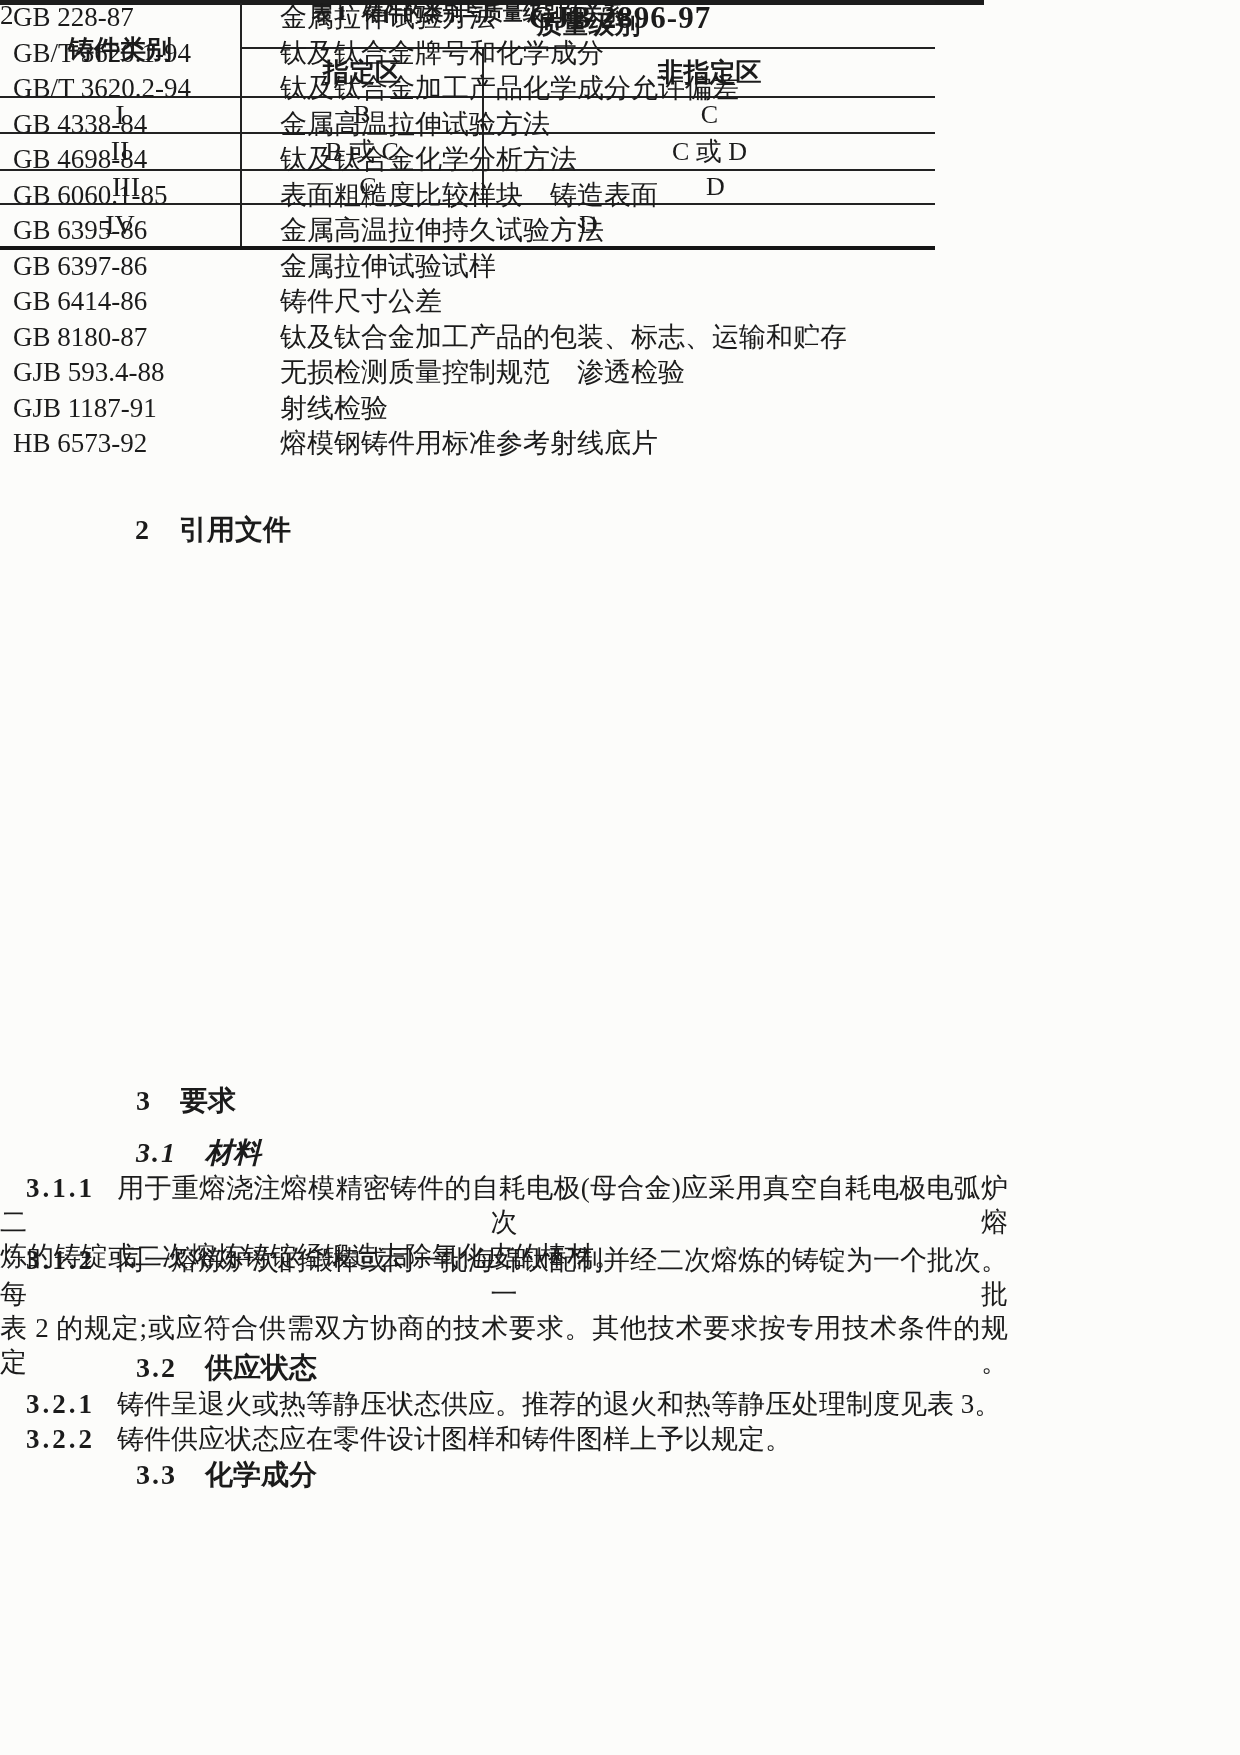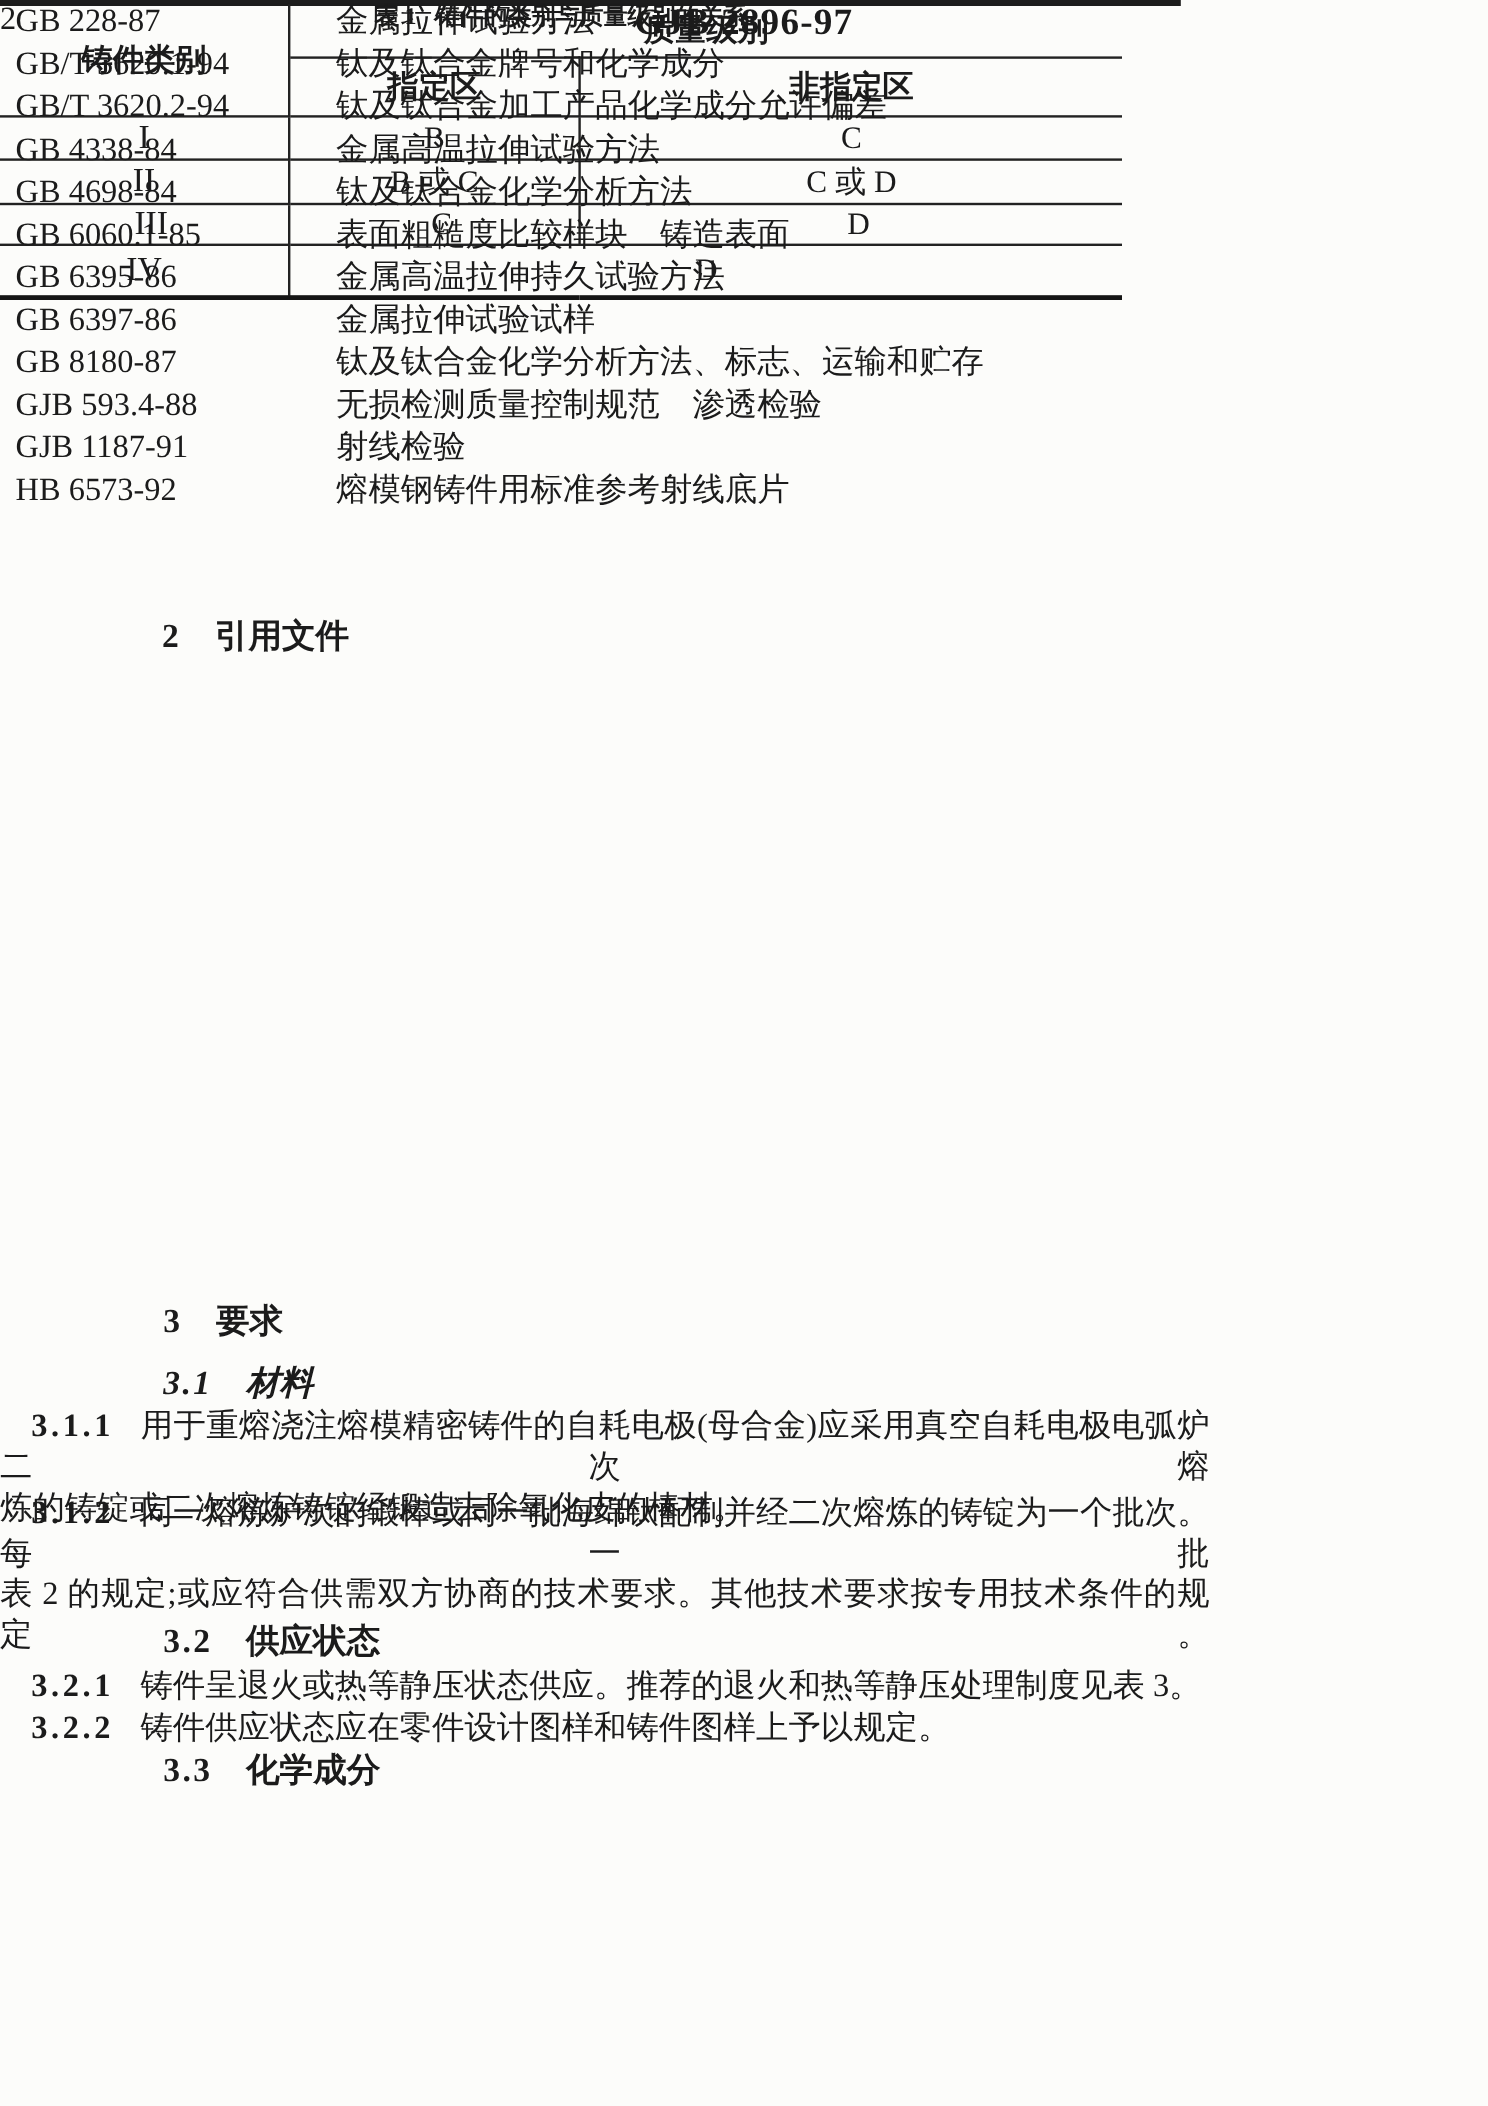--- a/index.html
+++ b/index.html
@@ -120,21 +120,22 @@
 
   <div class="abs ref-list">
     <div class="ref-row"><span class="ref-code">GB 228-87</span><span>金属拉伸试验方法</span></div>
     <div class="ref-row"><span class="ref-code">GB/T 3620.1-94</span><span>钛及钛合金牌号和化学成分</span></div>
     <div class="ref-row"><span class="ref-code">GB/T 3620.2-94</span><span>钛及钛合金加工产品化学成分允许偏差</span></div>
     <div class="ref-row"><span class="ref-code">GB 4338-84</span><span>金属高温拉伸试验方法</span></div>
     <div class="ref-row"><span class="ref-code">GB 4698-84</span><span>钛及钛合金化学分析方法</span></div>
     <div class="ref-row"><span class="ref-code">GB 6060.1-85</span><span>表面粗糙度比较样块　铸造表面</span></div>
     <div class="ref-row"><span class="ref-code">GB 6395-86</span><span>金属高温拉伸持久试验方法</span></div>
     <div class="ref-row"><span class="ref-code">GB 6397-86</span><span>金属拉伸试验试样</span></div>
-    <div class="ref-row"><span class="ref-code">GB 8180-87</span><span>钛及钛合金化学分析方法、标志、运输和贮存</span></div>
+    <div class="ref-row"><span class="ref-code">GB 6414-86</span><span>铸件尺寸公差</span></div>
+    <div class="ref-row"><span class="ref-code">GB 8180-87</span><span>钛及钛合金加工产品的包装、标志、运输和贮存</span></div>
     <div class="ref-row"><span class="ref-code">GJB 593.4-88</span><span>无损检测质量控制规范　渗透检验</span></div>
     <div class="ref-row"><span class="ref-code">GJB 1187-91</span><span>射线检验</span></div>
     <div class="ref-row"><span class="ref-code">HB 6573-92</span><span>熔模钢铸件用标准参考射线底片</span></div>
   </div>
 
   <div class="abs heading" style="left:136px; top:1082px;">
     <span class="hnum">3</span><span>要求</span>
   </div>
 
   <div class="abs heading" style="left:136px; top:1134px;font-style:italic;">

